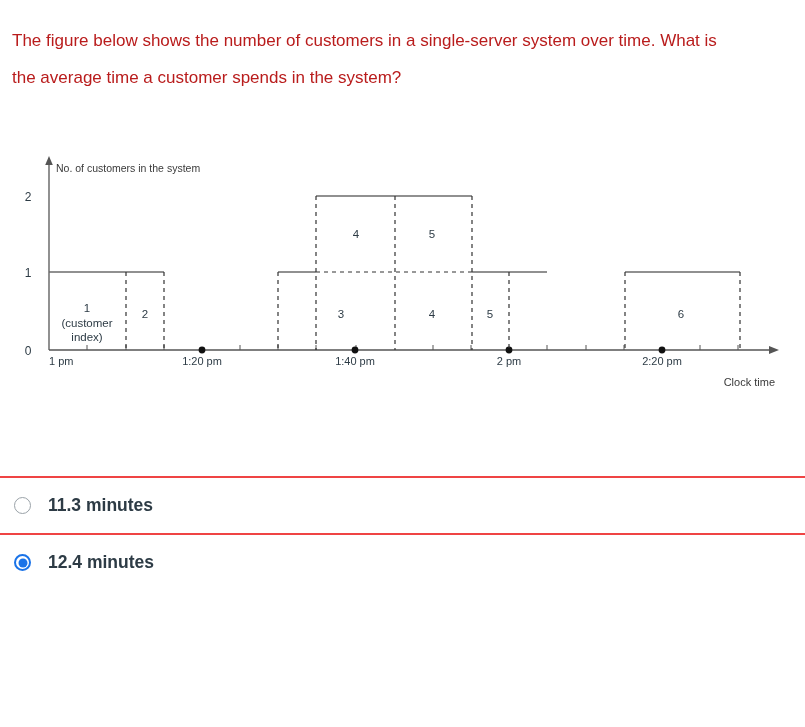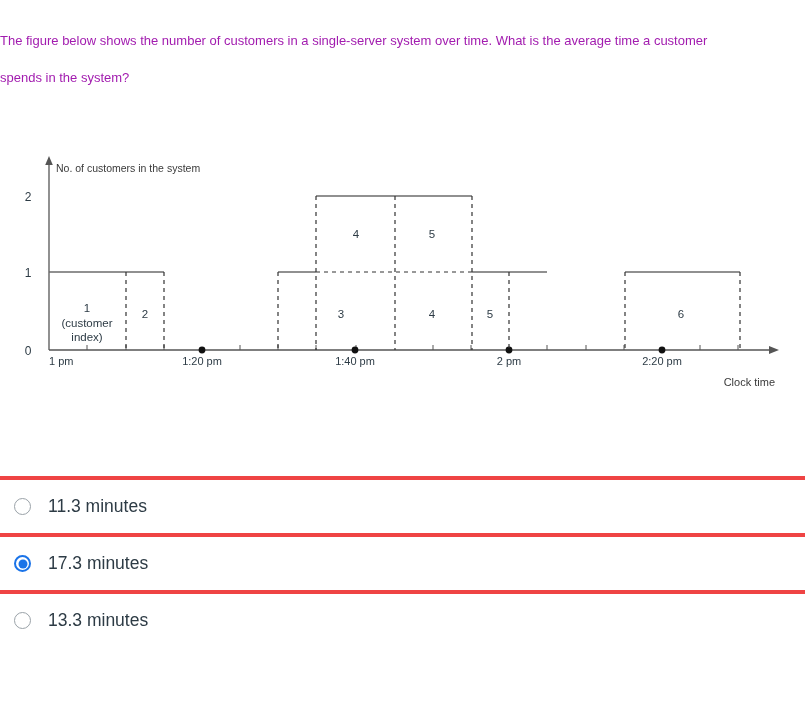--- a/index.html
+++ b/index.html
@@ -12,26 +12,26 @@
     height: 727px;
     font-family: "Liberation Sans", sans-serif;
     color: #2d3b45;
     overflow: hidden;
     position: relative;
   }
 
   
   #question-prompt {
     position: absolute;
-    left: 0;
+    left: 12px;
     top: 22px;
     width: 730px;
-    font-size: 13px;
+    font-size: 17px;
     line-height: 37px;
-    color: #a21caf;
+    color: #b91c1c;
     font-weight: 400;
   }
 
   
   #figure {
     position: absolute;
     left: 0;
     top: 150px;
     width: 805px;
     height: 245px;
@@ -43,25 +43,26 @@
   
   #answers {
     position: absolute;
     left: 0;
     top: 476px;
     width: 805px;
   }
   .answer-row {
     position: relative;
     height: 57px;
-    border-top: 4px solid #ef4444;
+    border-top: 2px solid #ef4444;
     display: flex;
     align-items: center;
     padding-left: 14px;
     box-sizing: border-box;
+    font-weight: bold;
   }
   .answer-row:last-child {
     border-bottom: none;
   }
   .radio {
     width: 17px;
     height: 17px;
     border-radius: 50%;
     border: 1.6px solid #9aa2a8;
     box-sizing: border-box;
@@ -207,21 +208,17 @@
 <div id="answers">
 
   <div class="answer-row">
     <span class="radio"></span>
     <span class="answer-label">11.3 minutes</span>
   </div>
 
 
   <div class="answer-row">
     <span class="radio selected"></span>
-    <span class="answer-label">17.3 minutes</span>
+    <span class="answer-label">12.4 minutes</span>
   </div>
 
-  <div class="answer-row">
-    <span class="radio"></span>
-    <span class="answer-label">13.3 minutes</span>
-  </div>
 
 </div>
 
 </body></html>

